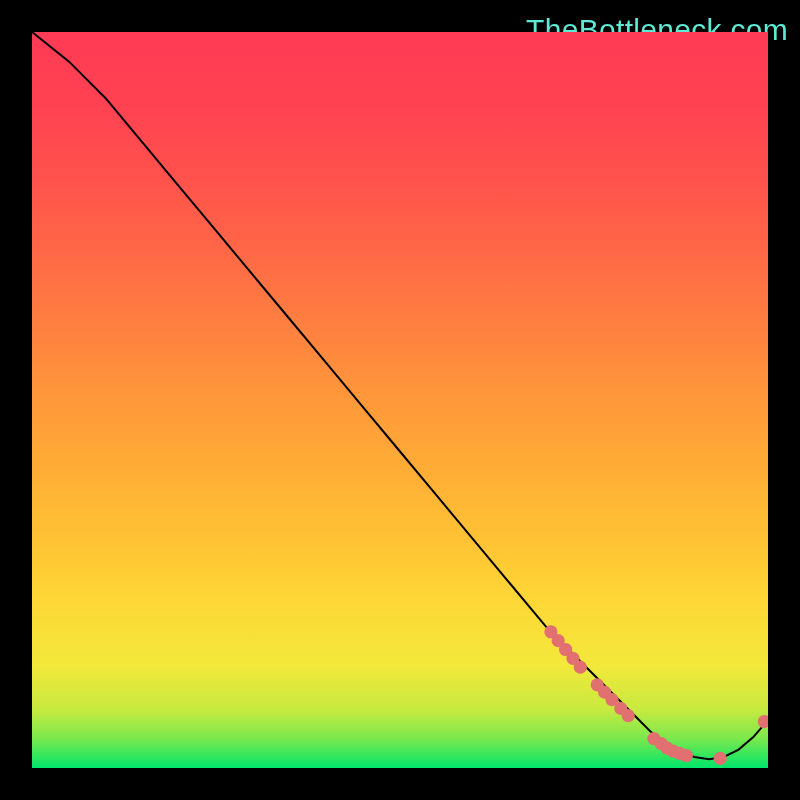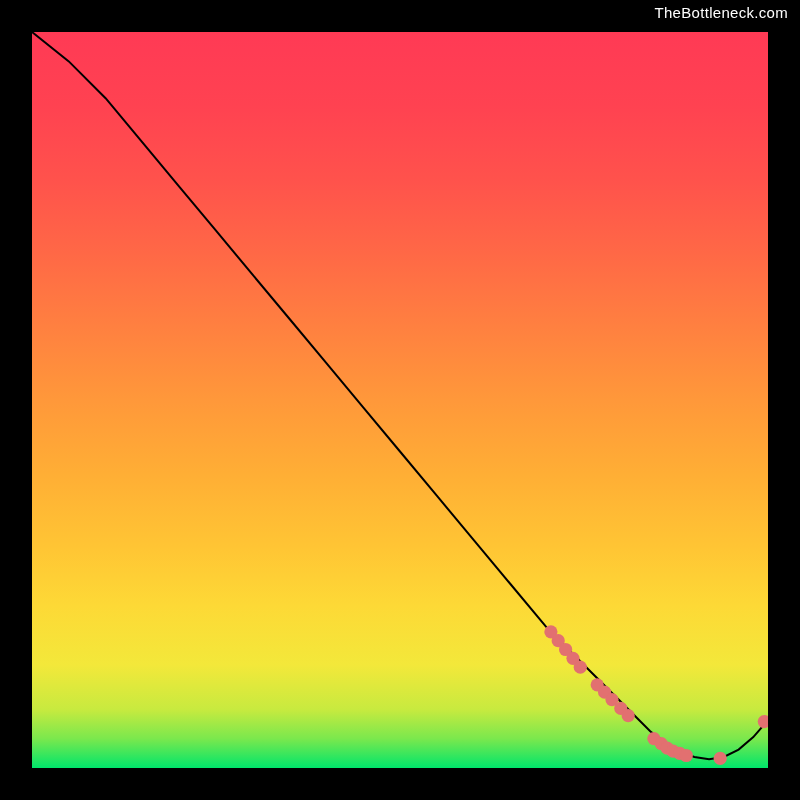--- a/index.html
+++ b/index.html
@@ -1,24 +1,24 @@
 <!DOCTYPE html>
 <html><head>
 <meta charset="utf-8">
 <style>
   * { margin: 0; padding: 0; box-sizing: border-box; }
   html, body { width: 800px; height: 800px; background: #000; overflow: hidden; }
   .wrap { position: relative; width: 800px; height: 800px; }
   .attrib {
     position: absolute;
-    top: 4px;
+    top: 13px;
     right: 12px;
     font-family: Arial, Helvetica, sans-serif;
-    font-size: 15px;
-    color: #ffffff;
+    font-size: 30px;
+    color: #5eead4;
     letter-spacing: 0.3px;
   }
   .plot {
     position: absolute;
     left: 32px;
     top: 32px;
     width: 736px;
     height: 736px;
     background: linear-gradient(to top,
       #00e56b 0%,

